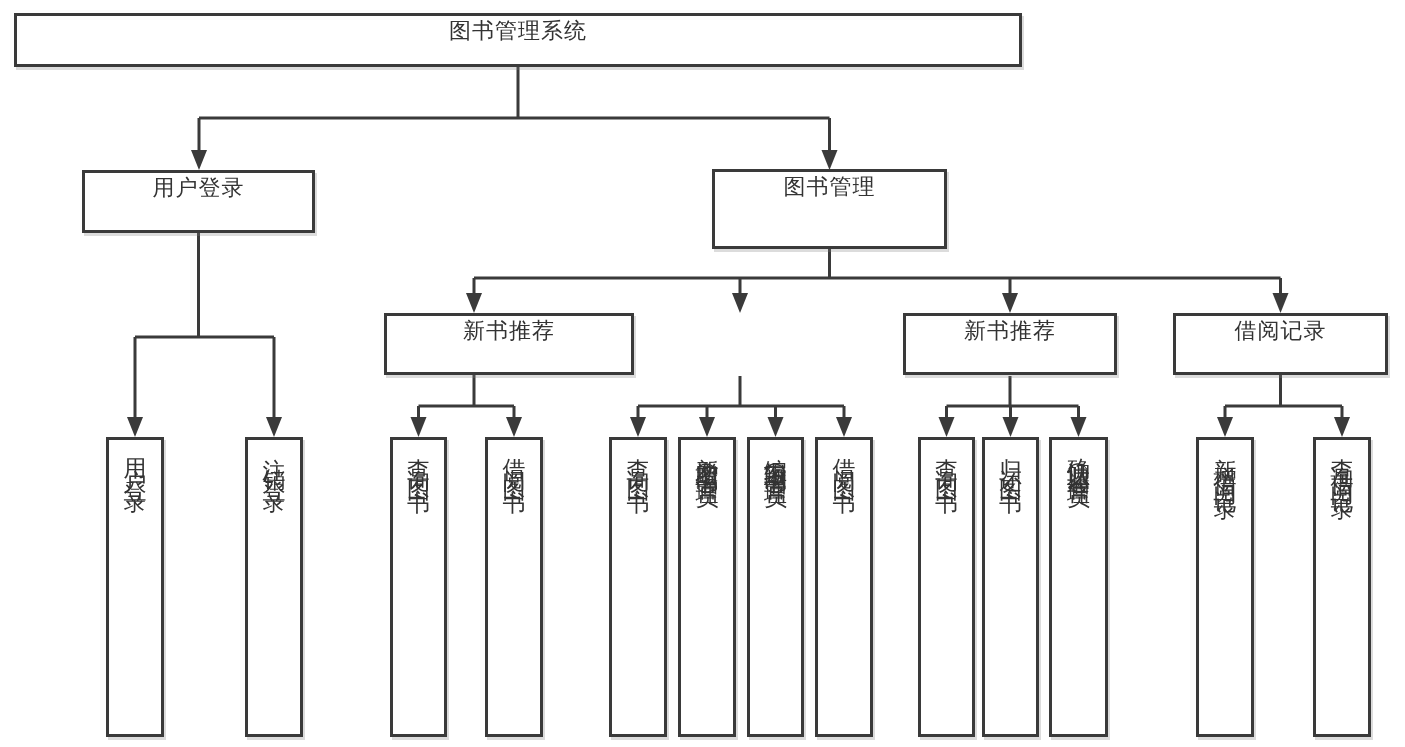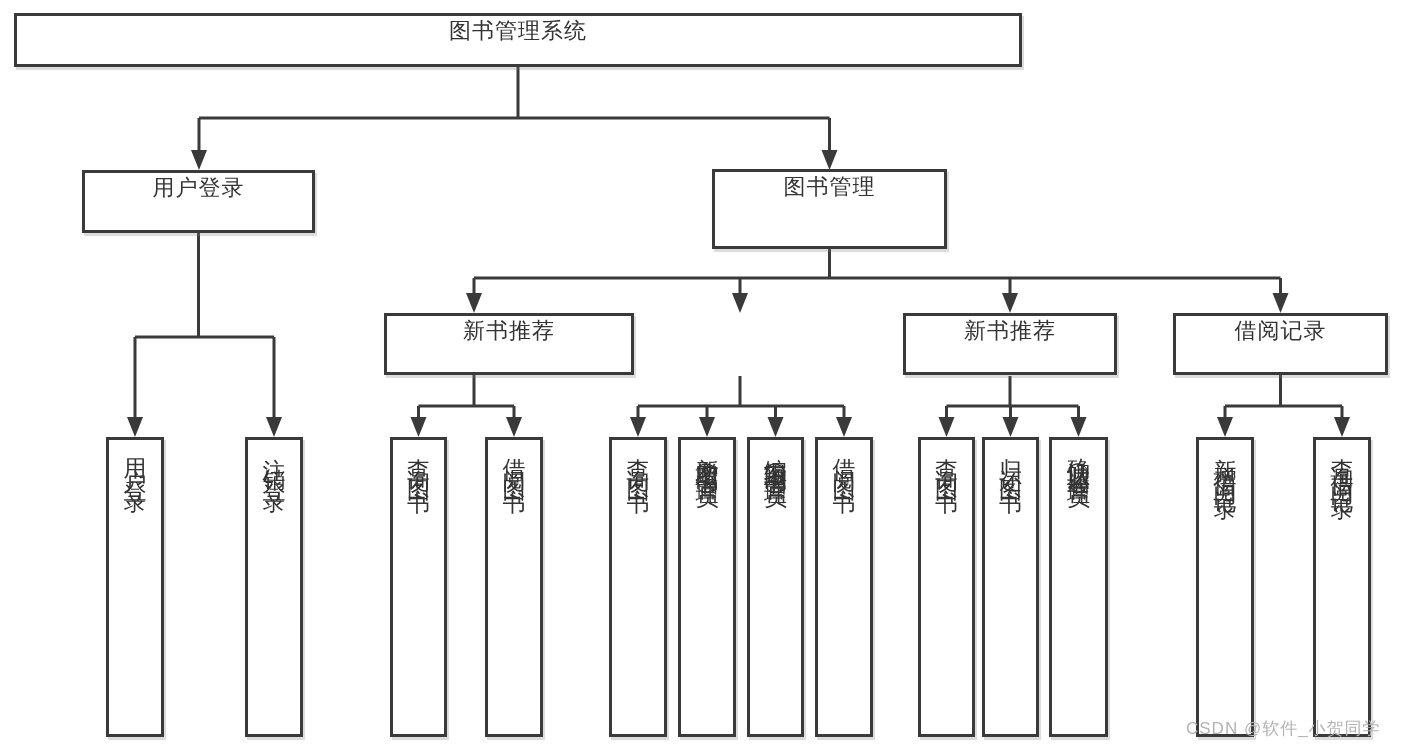--- a/index.html
+++ b/index.html
@@ -179,15 +179,14 @@
     <span class="vtxt">确认归还（管理员）</span>
   </div>
 
   <div class="node leaf lf12 ls6">
     <span class="vtxt">新增借阅记录</span>
   </div>
   <div class="node leaf lf13 ls6">
     <span class="vtxt">查询借阅记录</span>
   </div>
 
-  <span class="watermark">CSDN @软件_小贺同学</span>
 
 </div>
 
 </body></html>

